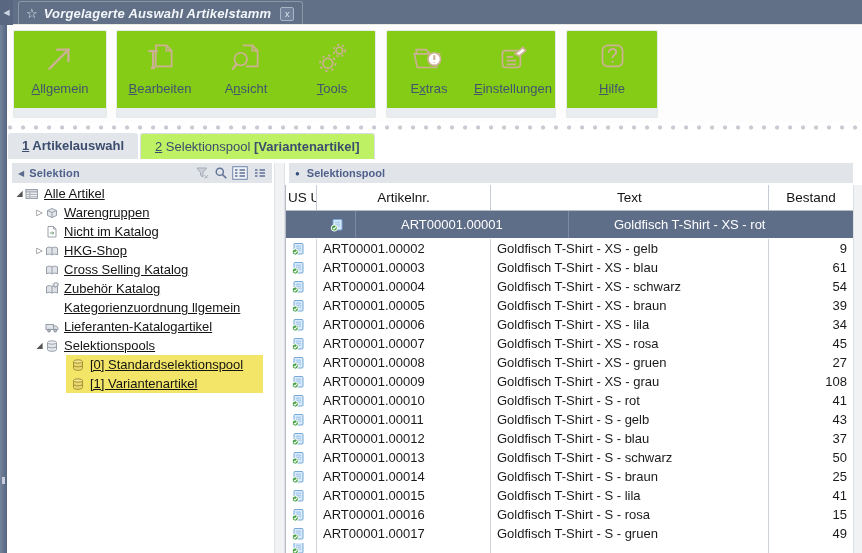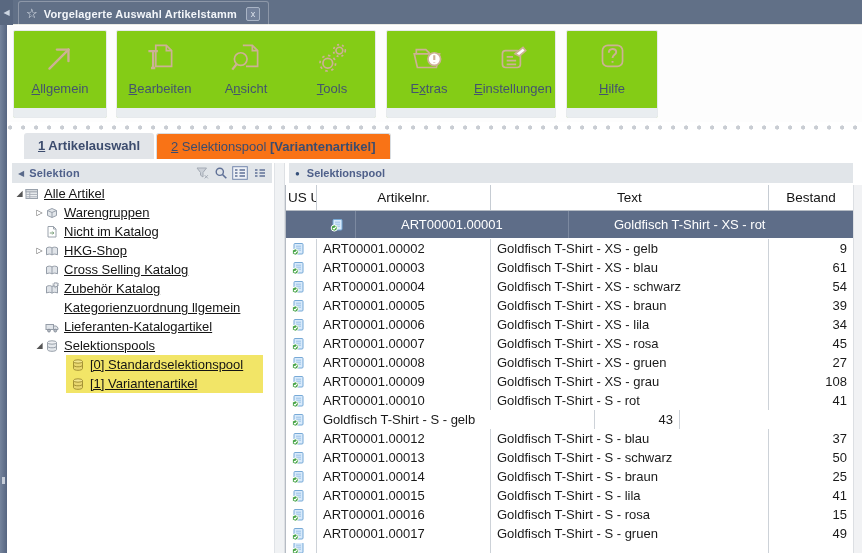--- a/index.html
+++ b/index.html
@@ -4,21 +4,21 @@
 <style>
   * { margin:0; padding:0; box-sizing:border-box; }
   body { font-family:"Liberation Sans","DejaVu Sans",sans-serif; background:#fff; }
   .app { position:relative; width:862px; height:553px; background:#fff; overflow:hidden; }
 
   
   .topbar { position:absolute; left:0; top:0; right:0; height:25px; background:#617087; border-bottom:1px solid #e9e9e3; }
   .back-btn { position:absolute; left:0; top:0; width:13px; height:25px; background:#596880; color:#cdd6e2; font-size:8px; display:flex; align-items:center; justify-content:center; cursor:pointer; }
   .wintab { position:absolute; left:18px; top:1px; height:24px; display:flex; align-items:center; padding:0 8px 0 7px; border:1px solid rgba(255,255,255,0.28); border-bottom:none; border-radius:3px 3px 0 0; }
   .wintab .star { color:#e8edf4; font-size:13px; margin-right:6px; }
-  .wintab .title { color:#f3f6fa; font-size:11px; font-weight:bold; letter-spacing:0.2px; }
+  .wintab .title { color:#f3f6fa; font-size:13px; font-weight:bold; letter-spacing:0.2px;font-style:italic; }
   .wintab .close { margin-left:9px; width:14px; height:14px; border:1px solid #a9b4c5; border-radius:2px; background:#73819a; color:#dfe5ee; font-size:9px; line-height:12px; text-align:center; cursor:pointer; }
 
   
   .left-strip { position:absolute; left:0; top:25px; width:7px; height:528px; background:linear-gradient(90deg,#75849c,#566580); }
   .left-strip .grip { position:absolute; left:2px; top:452px; width:3px; height:7px; background:#c6cdd8; }
 
   
   .ribbon { position:absolute; left:7px; top:26px; right:0; height:96px; background:#fdfdfd; }
   .rgroup { position:absolute; top:4px; height:88px; background:#84cc16; border:1px solid #e7eaed; border-radius:2px; display:flex; }
   .rgroup::after { content:""; position:absolute; left:0; right:0; bottom:0; height:9px; background:#e9edf0; }
@@ -32,23 +32,23 @@
   .g4 { left:559px; width:92px; }
   .g1 .ritem { width:92px; } .g3 .ritem { width:84px; } .g4 .ritem { width:90px; }
 
   
   .dots { position:absolute; left:8px; top:124px; right:2px; height:7px;
           background-image:radial-gradient(circle at 2.2px 3.5px,#c9cdd3 1.9px,transparent 2.3px);
           background-size:13px 7px; background-repeat:repeat-x; }
 
   
   .page-tabs { position:absolute; left:8px; top:133px; right:0; height:27px; font-size:13px; color:#3c4c6e; }
-  .ptab { position:absolute; top:0; height:26px; line-height:26px; padding:0 14px; white-space:nowrap; cursor:pointer;margin-left:16px; }
+  .ptab { position:absolute; top:0; height:26px; line-height:26px; padding:0 14px; white-space:nowrap; cursor:pointer; }
   .ptab.active { left:0; background:#e2e5e9; border-radius:3px 3px 0 0; font-weight:bold; }
-  .ptab.inactive { left:132px; background:#f97316; border:1px solid #d9dde1; border-bottom:none; border-radius:3px 3px 0 0; }
+  .ptab.inactive { left:132px; background:#bef264; border:1px solid #d9dde1; border-bottom:none; border-radius:3px 3px 0 0; }
   .ptab .bold { font-weight:bold; }
 
   
   .sel-panel { position:absolute; left:12px; top:163px; width:260px; bottom:0; }
   .panel-head { height:20px; background:#e1e5e9; display:flex; align-items:center; padding:0 4px; }
   .panel-head .collapse { font-size:8px; color:#5a6a8a; margin:0 5px 0 2px; cursor:pointer; }
   .panel-head .ptitle { font-size:11px; font-weight:bold; color:#4f608a; letter-spacing:0.2px;text-align:right; }
   .head-icons { margin-left:auto; display:flex; align-items:center; gap:4px; }
   .head-icons svg { display:block; cursor:pointer; }
   .tree { position:absolute; left:0; right:0; top:21px; bottom:0; background:#fff; font-size:13px; color:#141414; overflow:hidden; }
@@ -546,20 +546,21 @@
             <div class="td c0">
               <span>
                 <svg viewBox="0 0 14 14">
                   <rect x="3" y="1.5" width="9" height="10.5" rx="1" fill="#d8eafb" stroke="#77a9d6"></rect>
                   <path d="M5 4.2 h5 M5 6.2 h5 M5 8.2 h5" stroke="#9cc3e6" fill="none"></path>
                   <circle cx="4.3" cy="10" r="3.1" fill="#46a446" stroke="#fff"></circle>
                   <path d="M3 10 l1 1.1 L6.1 8.7" fill="none" stroke="#fff" stroke-width="1.1"></path>
                 </svg>
               </span>
             </div>
+            <div class="td c1">ART00001.00011</div>
             <div class="td c2">Goldfisch T-Shirt - S - gelb</div>
             <div class="td c3">43</div>
           </div>
 
           <div class="trow">
             <div class="td c0">
               <span>
                 <svg viewBox="0 0 14 14">
                   <rect x="3" y="1.5" width="9" height="10.5" rx="1" fill="#d8eafb" stroke="#77a9d6"></rect>
                   <path d="M5 4.2 h5 M5 6.2 h5 M5 8.2 h5" stroke="#9cc3e6" fill="none"></path>

